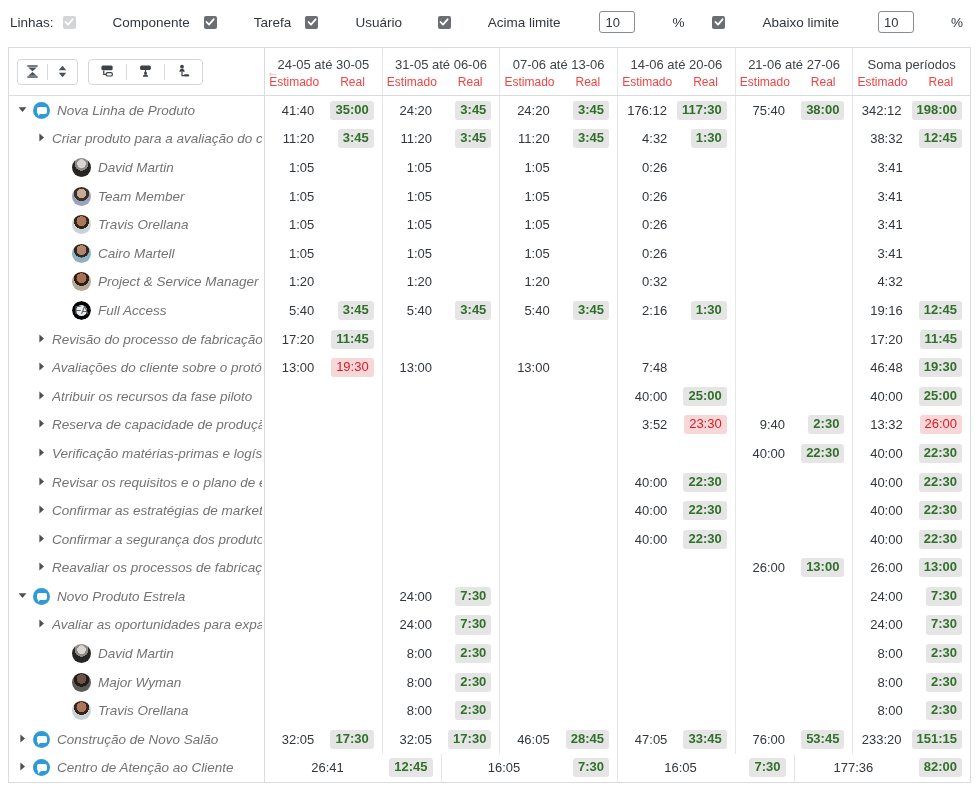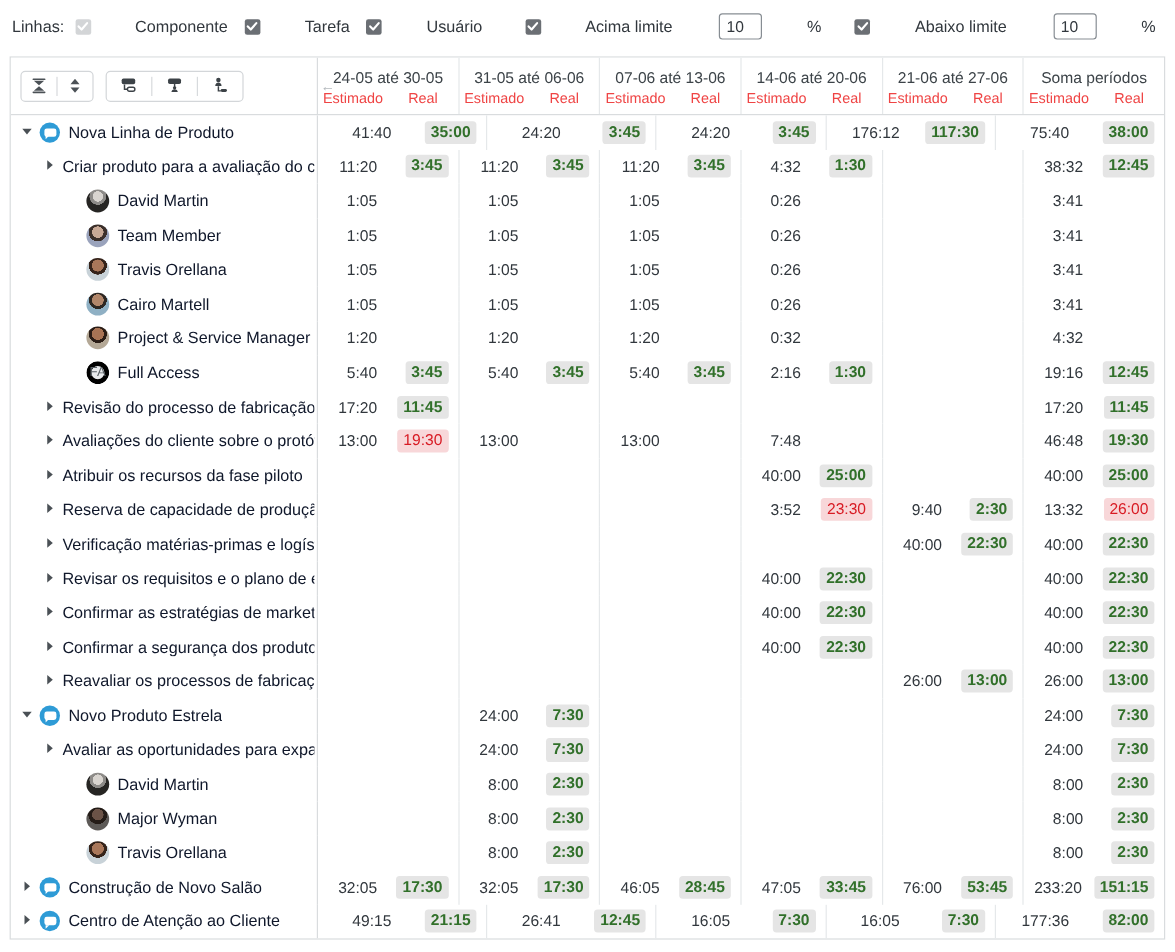--- a/index.html
+++ b/index.html
@@ -206,24 +206,25 @@
     border-radius: 50%;
     background: #e8eaec;
     border: 4px solid #000000;
     color: #5c6368;
     font-size: 11px;
     display: flex; align-items: center; justify-content: center;
     letter-spacing: 0.2px;
   }
   .nametext {
     font-size: 13.5px;
-    color: #0f172a;
+    color: #737373;
     overflow: hidden;
     text-overflow: clip;
     white-space: nowrap;
+    font-style: italic;
   }
 
   
   .lvl0 { padding-left: 9px; }
   .lvl1 { padding-left: 28px; }
   .lvl2 { padding-left: 48px; }
 </style>
 </head>
 <body>
 
@@ -409,20 +410,24 @@
             <div class="real"><span class="badge ok">3:45</span></div>
           </div>
           <div class="pcell">
             <div class="est">176:12</div>
             <div class="real"><span class="badge ok">117:30</span></div>
           </div>
           <div class="pcell">
             <div class="est">75:40</div>
             <div class="real"><span class="badge ok">38:00</span></div>
           </div>
+          <div class="pcell">
+            <div class="est">342:12</div>
+            <div class="real"><span class="badge ok">198:00</span></div>
+          </div>
         </div>
       </div>
       <div class="row">
         <div class="cell-name lvl1">
           <span class="twisty">
             <svg width="9" height="9" viewBox="0 0 9 9">
               <path d="M2.4 0.6v7.8L7 4.5z" fill="#4a5055"></path>
             </svg>
           </span>
           <span class="nametext">Criar produto para a avaliação do cliente</span>
@@ -1198,24 +1203,20 @@
               <path d="M2.4 0.6v7.8L7 4.5z" fill="#4a5055"></path>
             </svg>
           </span>
           <span class="projicon">
             <span class="chatbox"></span>
           </span>
           <span class="nametext">Centro de Atenção ao Cliente</span>
         </div>
         <div class="vals">
           <div class="pcell">
-            <div class="est">49:15</div>
-            <div class="real"><span class="badge ok">21:15</span></div>
-          </div>
-          <div class="pcell">
             <div class="est">26:41</div>
             <div class="real"><span class="badge ok">12:45</span></div>
           </div>
           <div class="pcell">
             <div class="est">16:05</div>
             <div class="real"><span class="badge ok">7:30</span></div>
           </div>
           <div class="pcell">
             <div class="est">16:05</div>
             <div class="real"><span class="badge ok">7:30</span></div>

